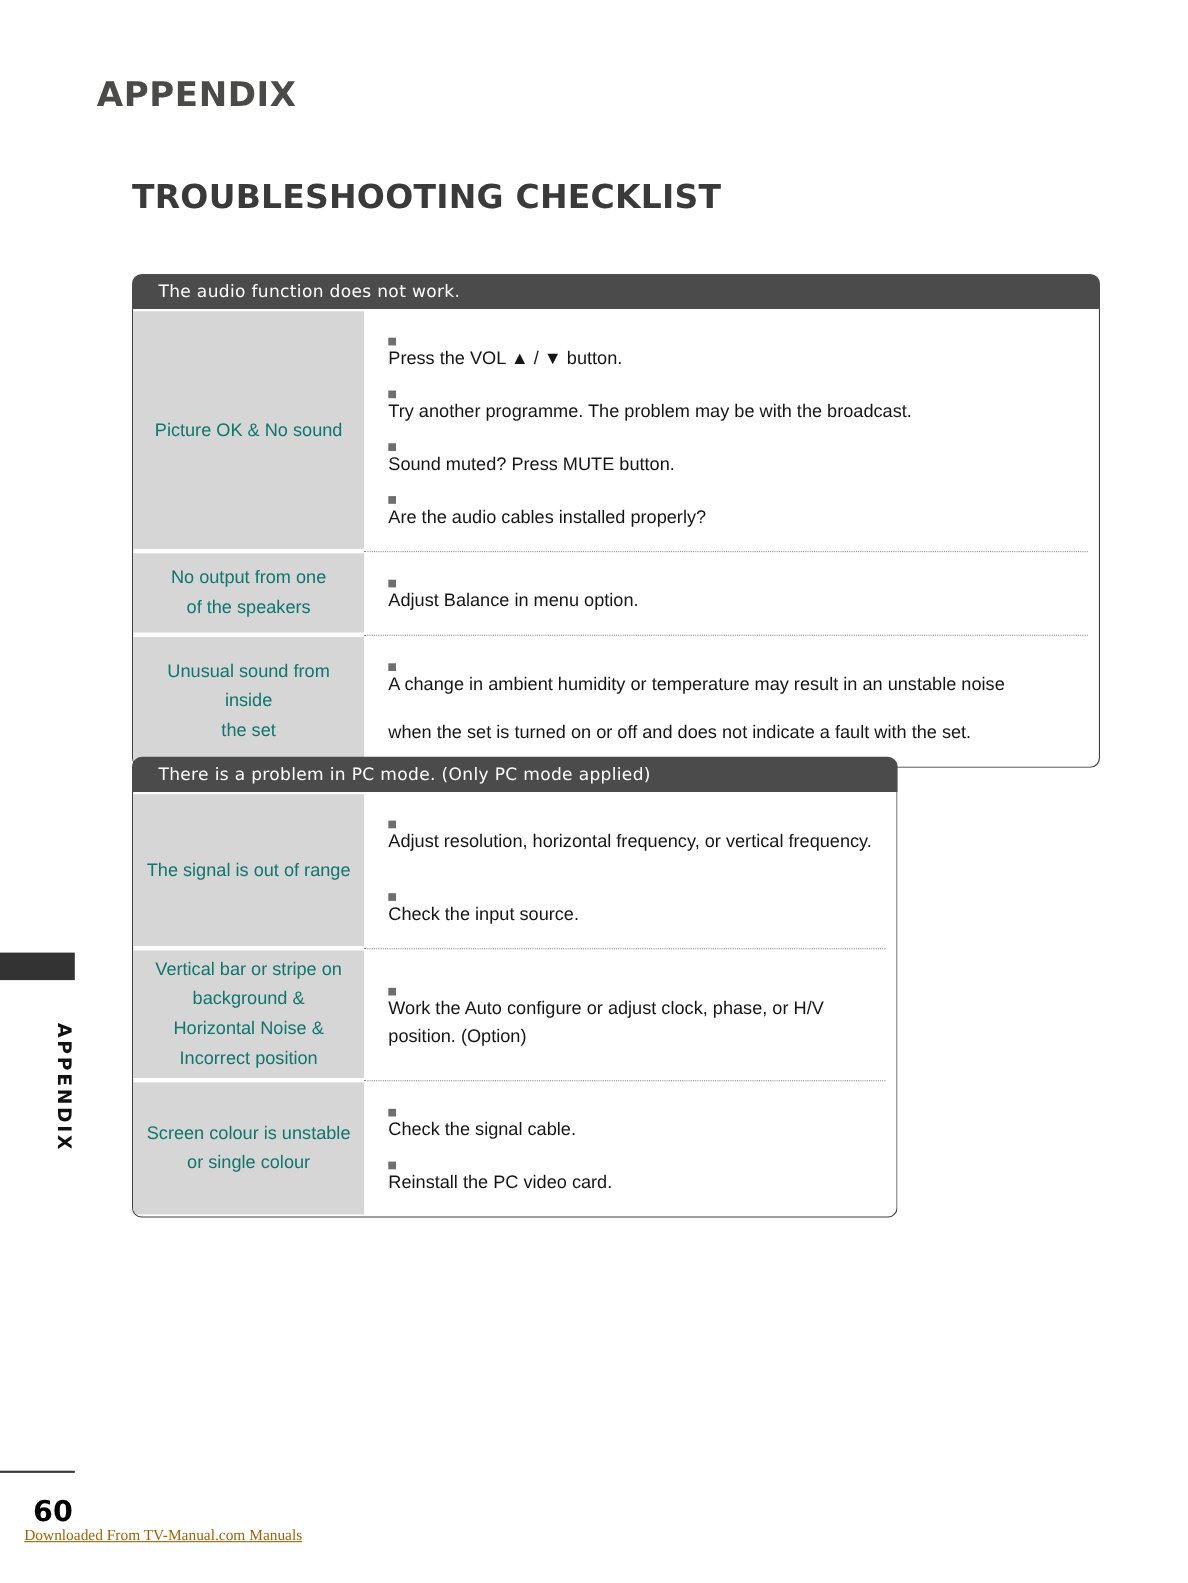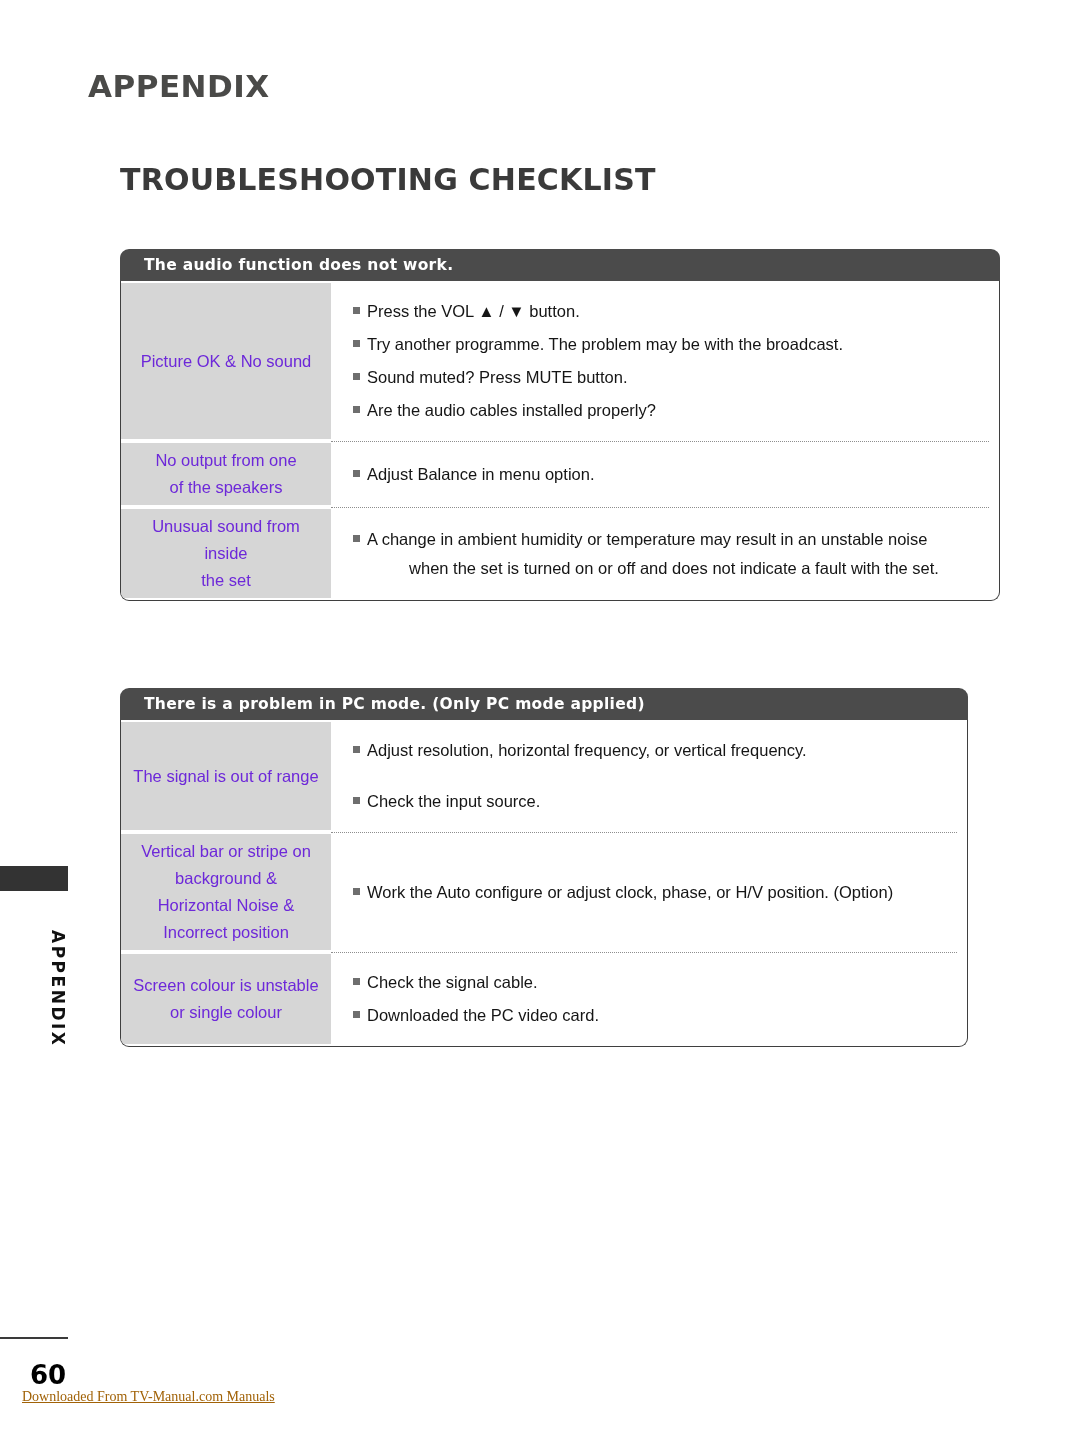--- a/index.html
+++ b/index.html
@@ -63,21 +63,21 @@
   
   .checklist-table {
     position: absolute;
     box-sizing: border-box;
   }
   .tbl-header {
     background: #4b4b4b;
     border-radius: 9px 9px 0 0;
     color: #ffffff;
     font-size: 15.5px;
-    font-weight: bold;
+    font-weight: normal;
     letter-spacing: 0.3px;
     padding: 8px 0 23px 24px;
     height: 32px;
     box-sizing: border-box;
     line-height: 17px;
     font-family: "DejaVu Sans", sans-serif;
   }
   .tbl-body {
     border: 1px solid #3f3f3f;
     border-top: none;
@@ -103,41 +103,42 @@
     width: 210px;
     flex: 0 0 210px;
     background: #d6d6d6;
     margin: 2px 0;
     display: flex;
     flex-direction: column;
     align-items: center;
     justify-content: center;
     text-align: right;
     font-size: 16.5px;
-    color: #6d28d9;
+    color: #0f766e;
     line-height: 27px;
     padding: 4px 6px;
     box-sizing: border-box;
   }
   .row-content {
     flex: 1 1 auto;
     position: relative;
     padding: 14px 18px 14px 22px;
     box-sizing: border-box;
     display: flex;
     flex-direction: column;
     justify-content: center;
   }
   .bullet-line {
     display: flex;
     align-items: flex-start;
     font-size: 16.5px;
     color: #151515;
     line-height: 25px;
     margin: 4px 0;
+    flex-direction: column;
   }
   .bullet-sq {
     display: inline-block;
     width: 7px;
     height: 7px;
     background: #6e6e6e;
     margin: 8px 7px 0 0;
     flex: 0 0 7px;
   }
   .bullet-line.no-bullet .bullet-sq {
@@ -236,21 +237,21 @@
               <span class="bullet-text">A change in ambient humidity or temperature may result in an unstable noise</span>
             </div>
             <div class="bullet-line no-bullet cont">
               <span class="bullet-sq"></span>
               <span class="bullet-text">when the set is turned on or off and does not indicate a fault with the set.</span>
             </div>
           </div>
         </div>
       </div>
     </div>
-    <div class="checklist-table" style="left: 120px; top: 688px; width: 848px;">
+    <div class="checklist-table" style="left: 120px; top: 688px; width: 696px;">
       <div class="tbl-header">There is a problem in PC mode. (Only PC mode applied)</div>
       <div class="tbl-body">
         <div class="tbl-row">
           <div class="row-label">
             <div>The signal is out of range</div>
           </div>
           <div class="row-content">
             <div class="bullet-line">
               <span class="bullet-sq"></span>
               <span class="bullet-text">Adjust resolution, horizontal frequency, or vertical frequency.</span>
@@ -281,21 +282,21 @@
             <div>Screen colour is unstable</div>
             <div>or single colour</div>
           </div>
           <div class="row-content">
             <div class="bullet-line">
               <span class="bullet-sq"></span>
               <span class="bullet-text">Check the signal cable.</span>
             </div>
             <div class="bullet-line">
               <span class="bullet-sq"></span>
-              <span class="bullet-text">Downloaded the PC video card.</span>
+              <span class="bullet-text">Reinstall the PC video card.</span>
             </div>
           </div>
         </div>
       </div>
     </div>
   </div>
 
 <div class="footer-rule"></div>
 <div class="page-number">60</div>
 <div class="download-note">Downloaded From TV-Manual.com Manuals</div>

